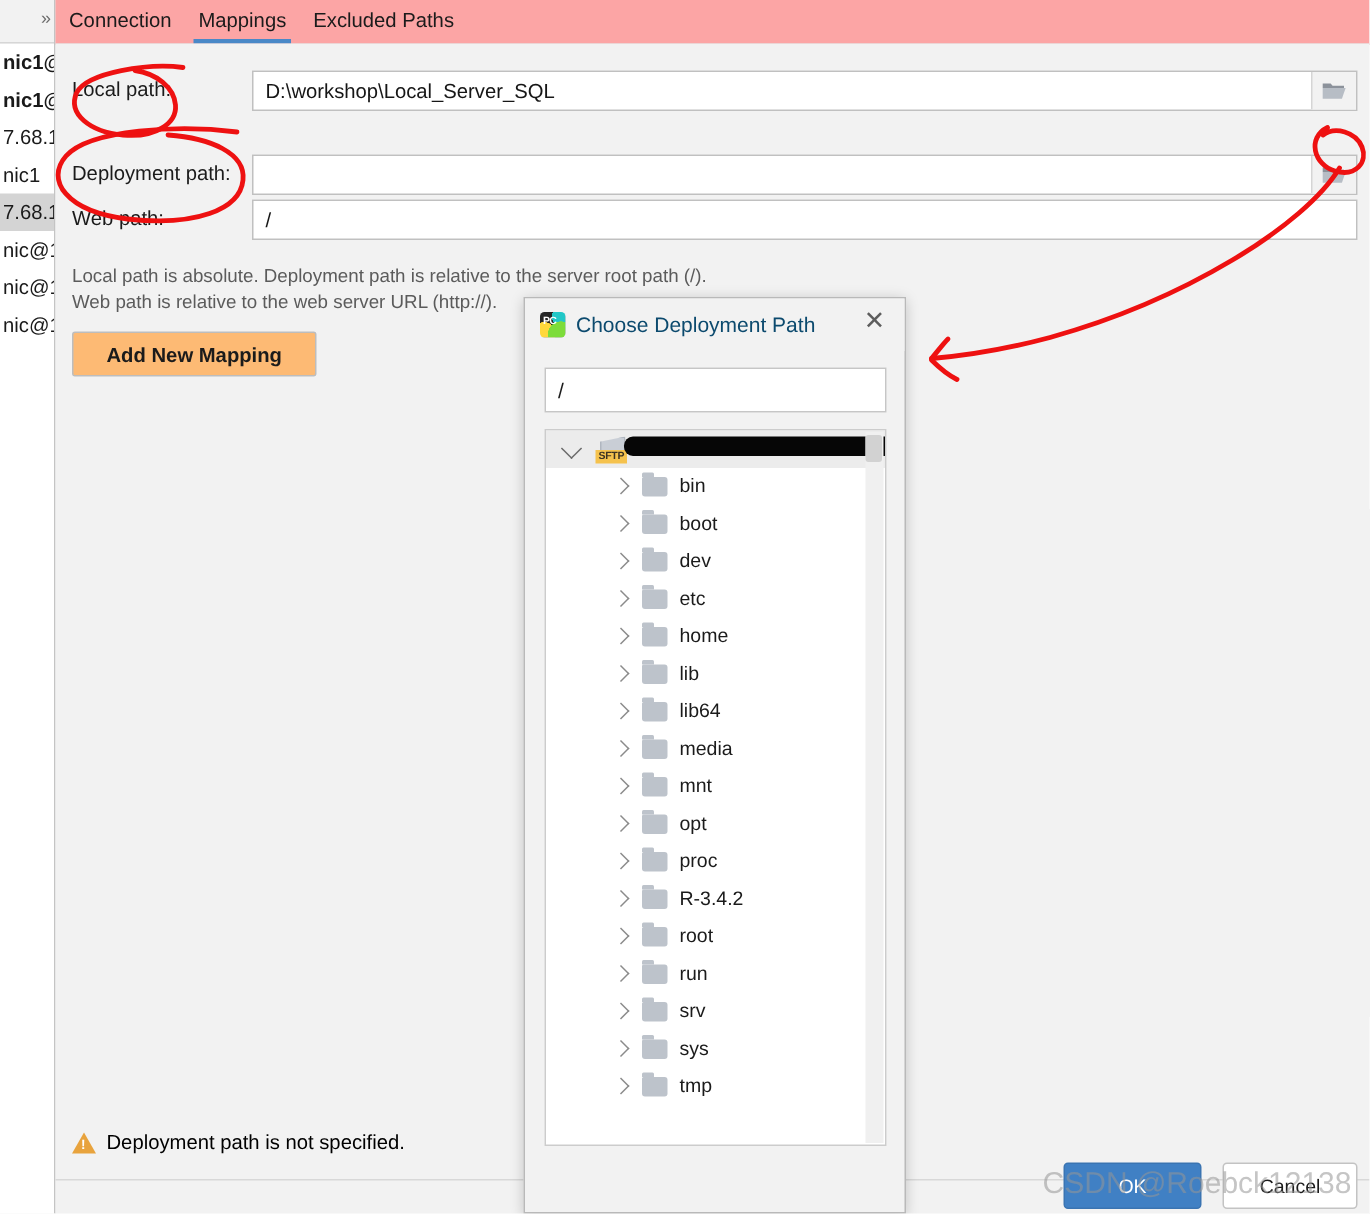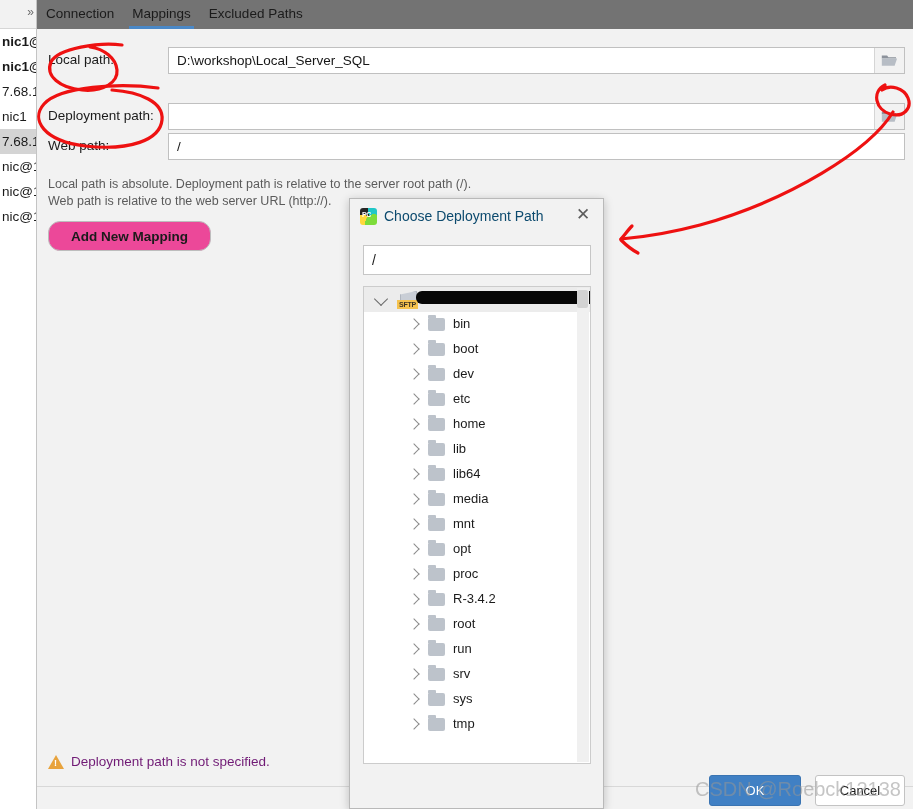--- a/index.html
+++ b/index.html
@@ -63,21 +63,21 @@
   .server-item.bold { font-weight: bold; }
   .server-item.selected { background: #d4d4d4; }
 
   
   #tab-bar {
     position: absolute;
     left: 37px;
     top: 0;
     right: 0;
     height: 29px;
-    background: #737373;
+    background: #fca5a5;
     border-bottom: 1px solid #d0d0d0;
   }
   .tab {
     position: relative;
     display: inline-block;
     padding: 6px 9px 7px 9px;
     font-size: 13.5px;
     color: #1b1b1b;
     cursor: default;
   }
@@ -150,23 +150,23 @@
     color: #5b5b5b;
     width: 540px;
   }
 
   #add-mapping-btn {
     position: absolute;
     left: 11px;
     top: 192px;
     width: 163px;
     height: 30px;
-    background: #ec4899;
+    background: #fdba74;
     border: 1px solid #bdbdbd;
-    border-radius: 12px;
+    border-radius: 2px;
     font-family: "Liberation Sans", sans-serif;
     font-size: 13.5px;
     font-weight: bold;
     color: #1b1b1b;
     cursor: default;
   }
 
   #warning-row {
     position: absolute;
     left: 11px;
@@ -187,21 +187,21 @@
     position: absolute;
     left: -2px;
     top: 3px;
     font-size: 9px;
     font-weight: bold;
     color: #ffffff;
     line-height: 10px;
   }
   #warning-text {
     font-size: 13.5px;
-    color: #701a75;
+    color: #000000;
   }
   #bottom-rule {
     position: absolute;
     left: 0; right: 0;
     bottom: 22px;
     height: 1px;
     background: #d8d8d8;
   }
 
   

